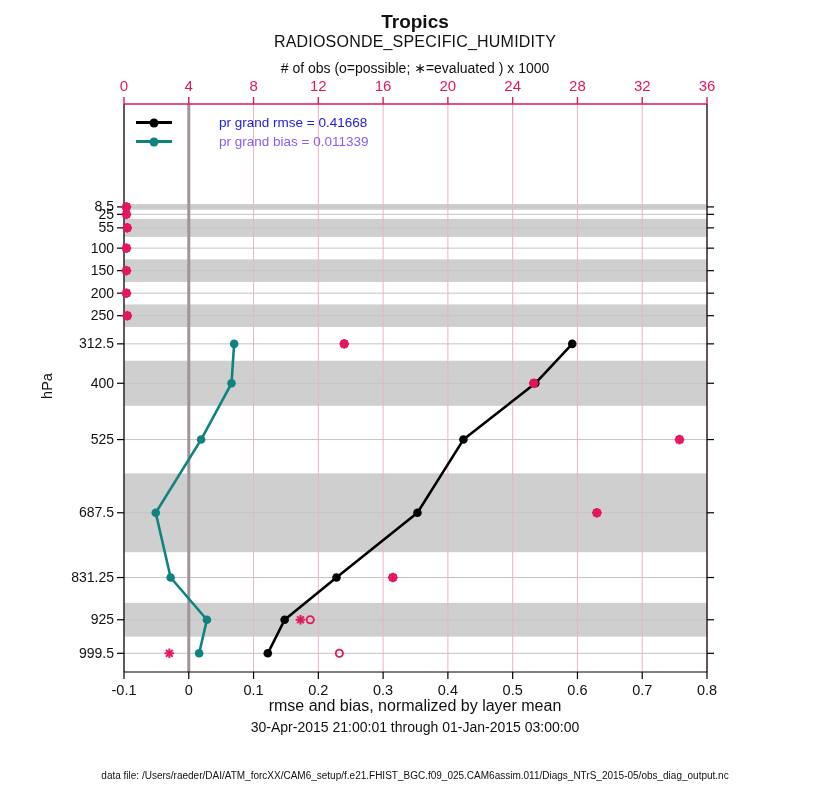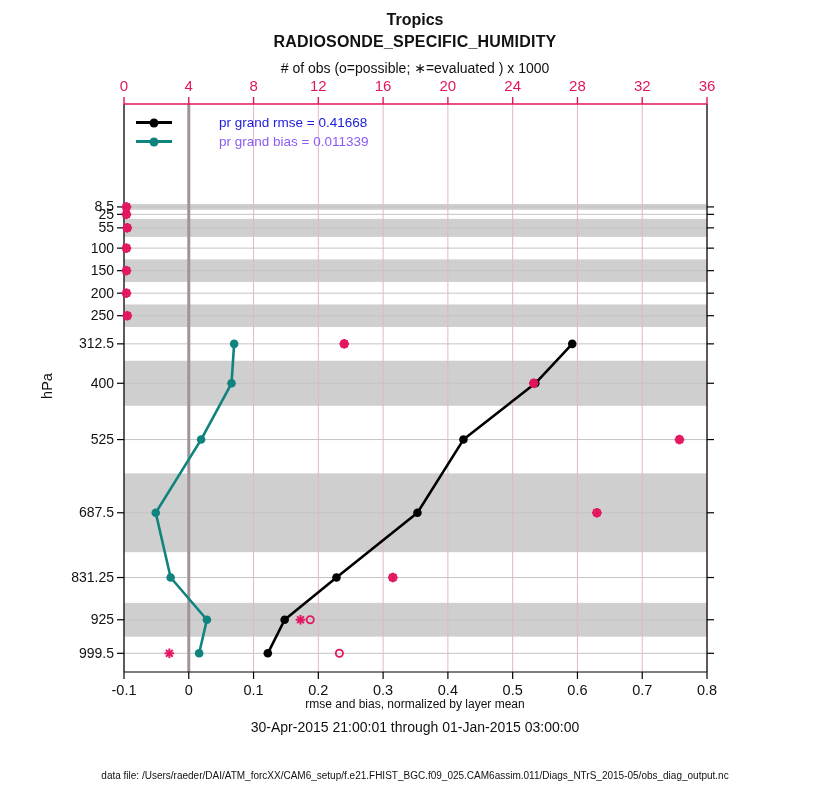--- a/index.html
+++ b/index.html
@@ -1,22 +1,22 @@
 <!DOCTYPE html>
 <html><head>
 <meta charset="utf-8">
 <style>
   html,body{margin:0;padding:0;background:#ffffff;}
   .page{position:relative;width:830px;height:800px;background:#fff;overflow:hidden;
         font-family:"Liberation Sans",sans-serif;color:#111;}
   .center-line{position:absolute;left:0;width:830px;text-align:center;}
-  .title1{top:11px;font-size:16px;font-weight:bold;}
-  .title2{top:33px;font-size:16px;font-weight:bold;letter-spacing:0.2px;}
+  .title1{top:11px;font-size:19px;font-weight:bold;}
+  .title2{top:33px;font-size:16px;font-weight:normal;letter-spacing:0.2px;}
   .obs-label{top:60px;font-size:14px;}
-  .xlab{top:697px;font-size:12px;}
+  .xlab{top:697px;font-size:16px;}
   .daterange{top:719px;font-size:14px;}
   .datafile{top:770px;font-size:10px;}
   .ylab{position:absolute;left:34px;top:378px;font-size:14.5px;transform:rotate(-90deg);
         transform-origin:center;}
   .legend{position:absolute;left:136px;top:113px;}
   .legend-row{display:flex;align-items:center;height:19px;}
   .legend-line{position:relative;display:inline-block;width:36px;height:3px;margin-right:7px;}
   .legend-dot{position:absolute;left:50%;top:50%;transform:translate(-50%,-50%);
         width:9px;height:9px;border-radius:50%;background:inherit;}
   .legend-text{font-size:13.5px;margin-left:40px;}

